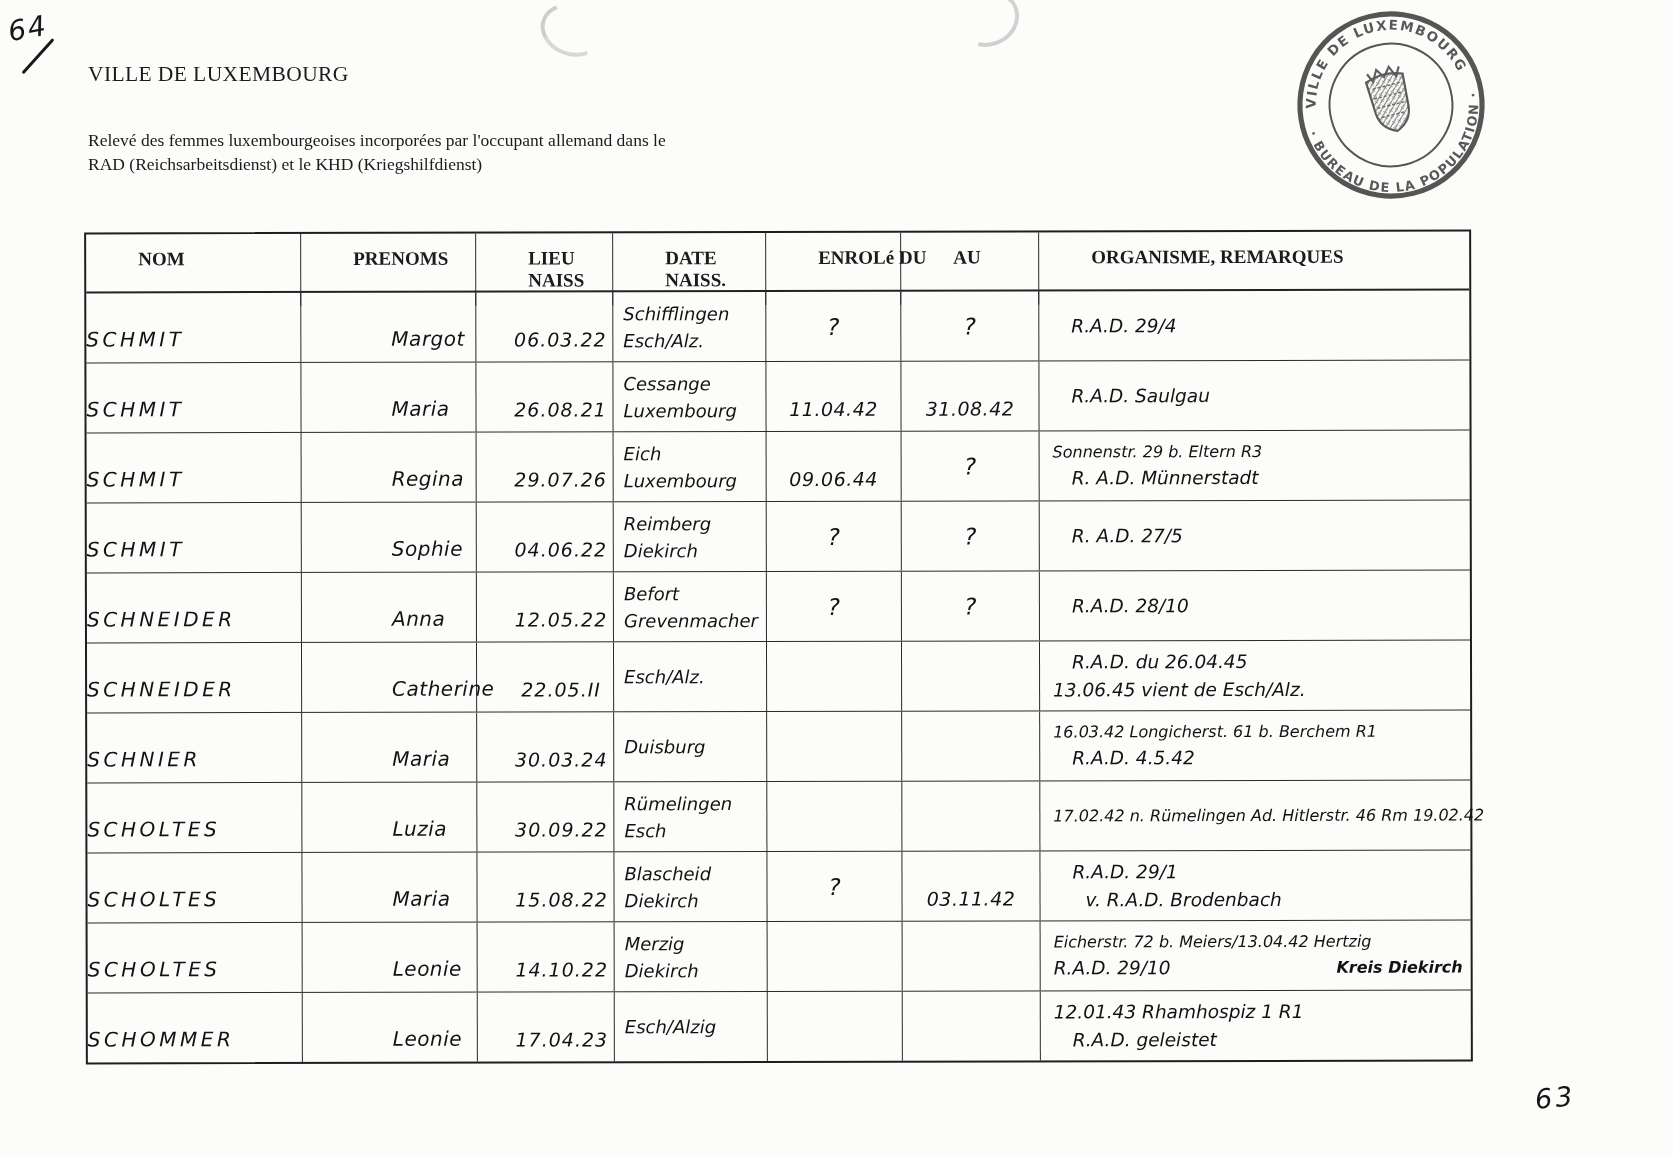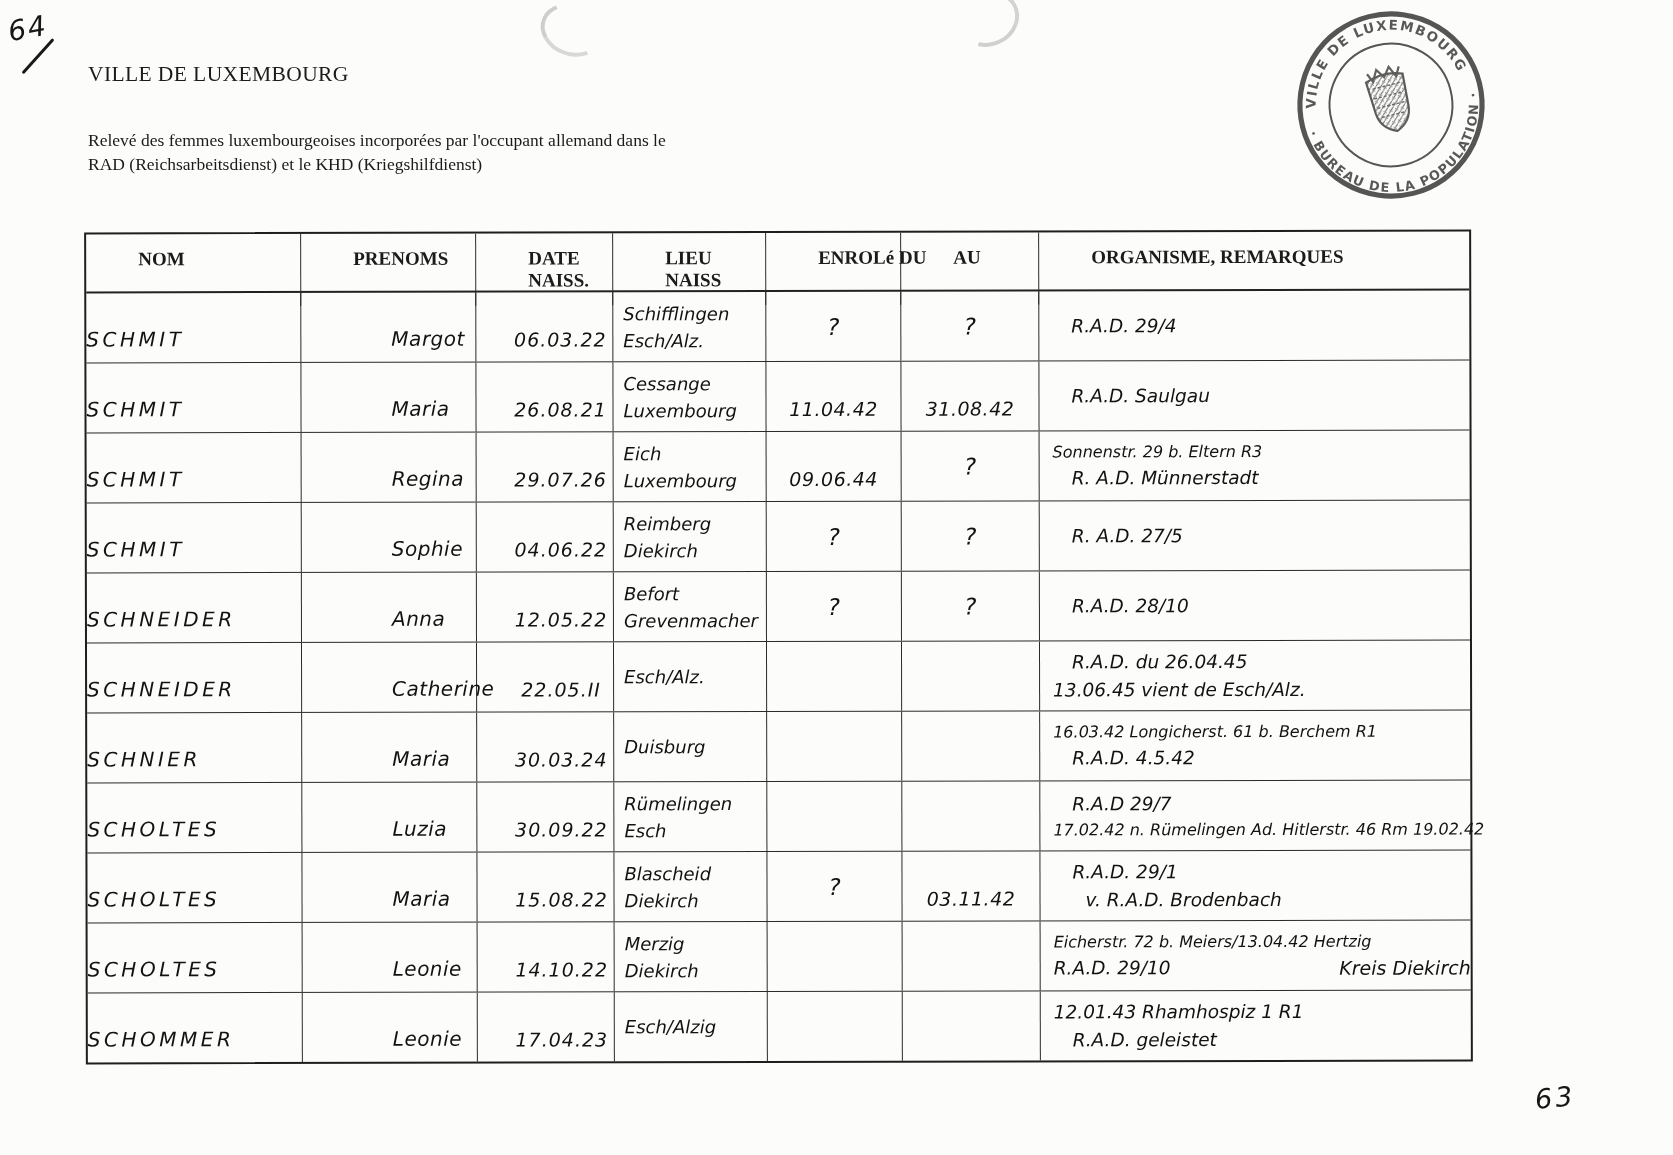--- a/index.html
+++ b/index.html
@@ -41,22 +41,22 @@
   .pre{font-size:20px; padding-left:42px; letter-spacing:.5px;margin-left:48px;}
   .date{font-size:19px; text-align:center; letter-spacing:1px;padding-left:32px;}
   .bot{justify-content:flex-end; padding-bottom:11px;}
   .lieu-line{font-size:18px; line-height:27px; padding-left:10px;}
   .duau{font-size:19px; text-align:center; letter-spacing:.5px;}
   .q{font-size:23px; text-align:center;}
   .rem-line{font-size:18.5px; line-height:28px; padding-left:13px;}
   .ind{padding-left:32px;}
   .sm{font-size:16px; line-height:24px;}
   .nowrap{white-space:nowrap; overflow:visible;}
-  .split{display:flex; justify-content:space-between; padding-right:0;align-items:center;}
-  .split .right{font-size:19px;}
+  .split{display:flex; justify-content:space-between; padding-right:8px;align-items:center;}
+  .split .right{font-size:16px;font-weight:bold;}
   .tight{padding-left:4px;margin-left:41px;}
 </style>
 </head>
 <body>
 
 <div class="page">
 
   <div class="corner tl">
     <span>64</span>
     <span class="slash"></span>
@@ -99,26 +99,26 @@
 
   <div class="tbl">
 
     <div class="thead">
       <div class="th">
           <span>NOM</span>
         </div>
       <div class="th">
           <span>PRENOMS</span>
         </div>
+      <div class="th">
+          <span>LIEU NAISS</span>
+        </div>
       <div class="th c-dateh">
           <span>DATE NAISS.</span>
         </div>
-      <div class="th">
-          <span>LIEU NAISS</span>
-        </div>
       <div class="th c-duh">
           <span>ENROLé DU</span>
         </div>
       <div class="th">
           <span>AU</span>
         </div>
       <div class="th">
           <span>ORGANISME, REMARQUES</span>
         </div>
     </div>
@@ -301,21 +301,20 @@
       <div class="td bot">
           <div class="hw date">30.09.22</div>
         </div>
       <div class="td">
         <div class="hw lieu-line">Rümelingen</div>
         <div class="hw lieu-line">Esch</div>
       </div>
       <div class="td"></div>
       <div class="td"></div>
       <div class="td">
-        <div class="hw rem-line ind">R.A.D  29/7</div>
         <div class="hw rem-line sm nowrap">17.02.42 n. Rümelingen Ad. Hitlerstr. 46 Rm 19.02.42</div>
       </div>
     </div>
 
     <div class="tr">
       <div class="td bot">
           <div class="hw name">SCHOLTES</div>
         </div>
       <div class="td bot">
           <div class="hw pre">Maria</div>

